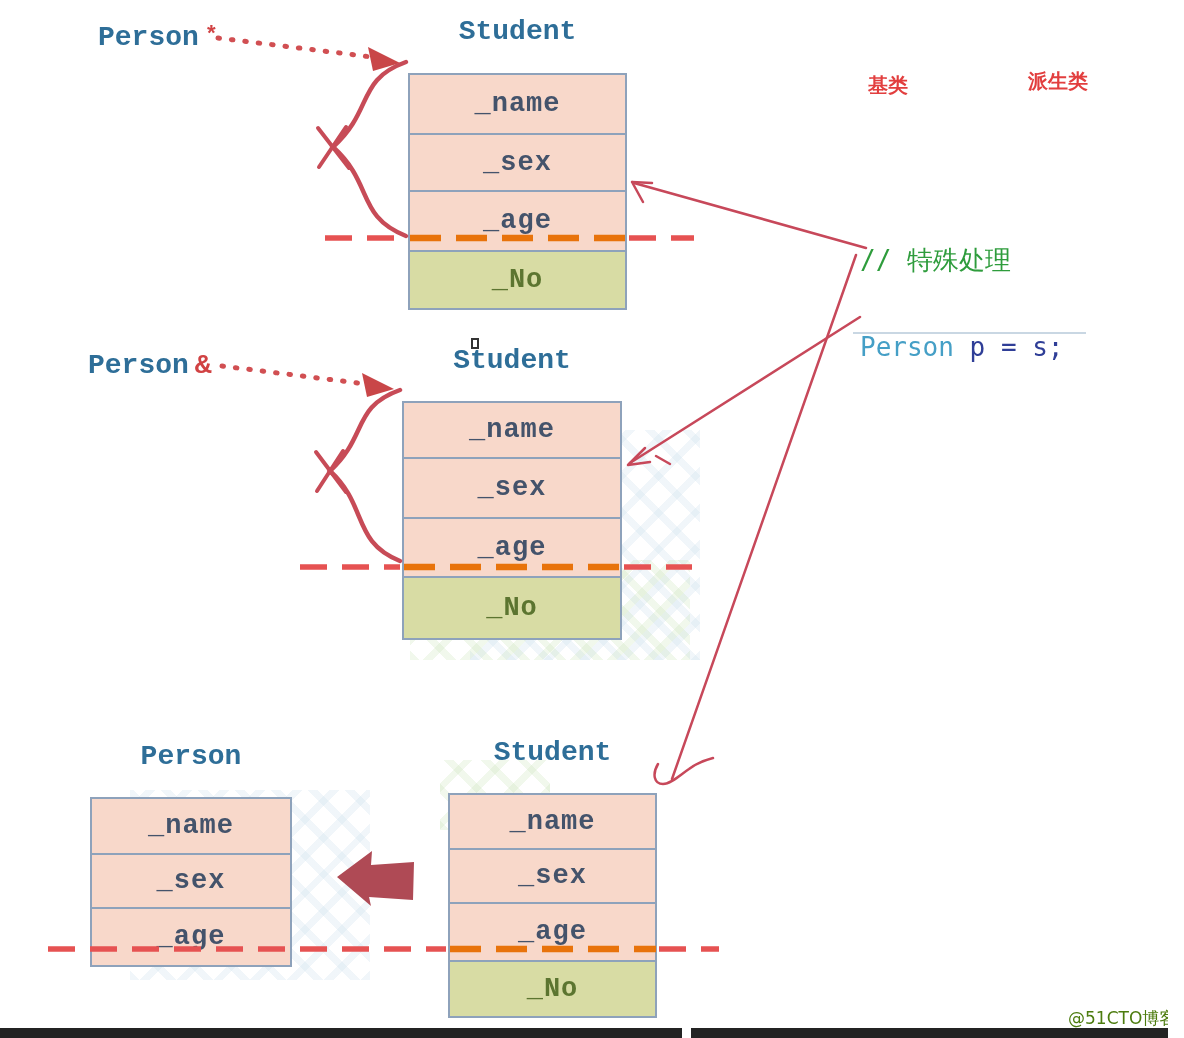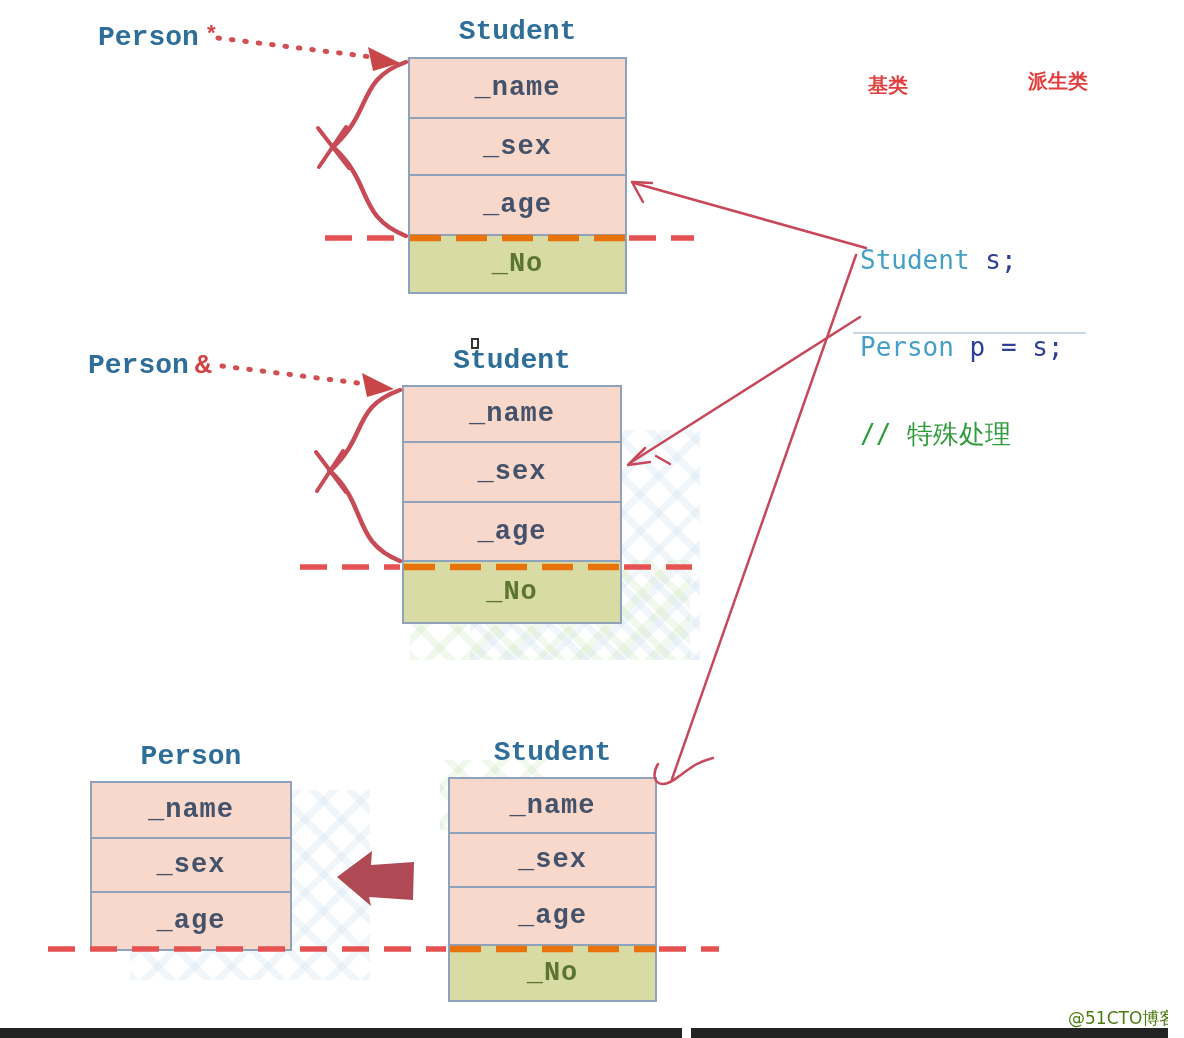--- a/index.html
+++ b/index.html
@@ -4,21 +4,21 @@
 <style>
   html,body{margin:0;padding:0;background:#fff;}
   #canvas{position:relative;width:1168px;height:1038px;background:#ffffff;overflow:hidden;
           font-family:"Liberation Mono","DejaVu Sans Mono",monospace;}
   .abs{position:absolute;}
   
   .obox{position:absolute;}
   .cell{box-sizing:border-box;border:2.5px solid #8EA2BB;background:#F8D8CA;
         display:flex;align-items:center;justify-content:center;
         font-weight:bold;color:#44536B;font-size:27px;letter-spacing:1px;margin-top:-2.5px;}
-  .cell:first-child{margin-top:0;}
+  .cell:first-child{margin-top:16px;}
   .cell.green{background:#D8DCA4;color:#5C7530;}
   .box-title{position:absolute;text-align:center;font-weight:bold;font-size:28px;color:#2E6E98;}
   
   .ptr-label{position:absolute;font-weight:bold;font-size:28px;color:#2E6E98;white-space:nowrap;}
   .ptr-label .sym{color:#D14243;margin-left:6px;}
   .ptr-label .sym.small{font-size:22px;vertical-align:4px;}
   
   .legend{position:absolute;font-family:Liberation Sans, sans-serif;
           font-weight:bold;font-size:20px;color:#E23E3E;white-space:nowrap;}
   
@@ -96,23 +96,22 @@
     <div class="cell" style="height:57px;">_name</div>
     <div class="cell" style="height:57px;">_sex</div>
     <div class="cell" style="height:60px;">_age</div>
     <div class="cell green" style="height:58px;">_No</div>
   </div>
 
   <div class="legend" style="left:868px;top:72px;">基类</div>
   <div class="legend" style="left:1028px;top:68px;">派生类</div>
 
   <div class="code">
-    <div><span class="tok-type">Student</span><span class="tok-plain"> s;</span></div>
+    <div><span class="tok-comment">// 特殊处理</span></div>
     <div><span class="tok-type">Person</span><span class="tok-plain"> p = s;</span></div>
-    <div><span class="tok-comment">// 特殊处理</span></div>
   </div>
   <div class="code-underline"></div>
 
   <svg class="overlay" width="1184" height="1038" viewBox="0 0 1184 1038">
 
     <path d="M 218 38 L 372 57" stroke="#D14F52" stroke-width="5" fill="none" stroke-linecap="round" stroke-dasharray="1.5 12"></path>
     <polygon points="400,63 368,47 373,71" fill="#C94648"></polygon>
 
     <path d="M 222 366 L 366 384" stroke="#D14F52" stroke-width="5" fill="none" stroke-linecap="round" stroke-dasharray="1.5 12"></path>
     <polygon points="394,389 362,373 367,397" fill="#C94648"></polygon>

